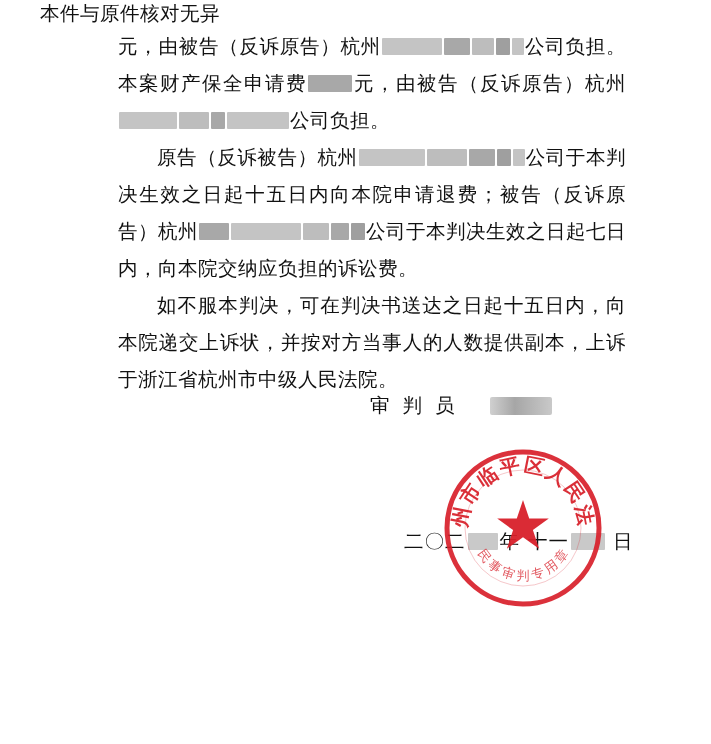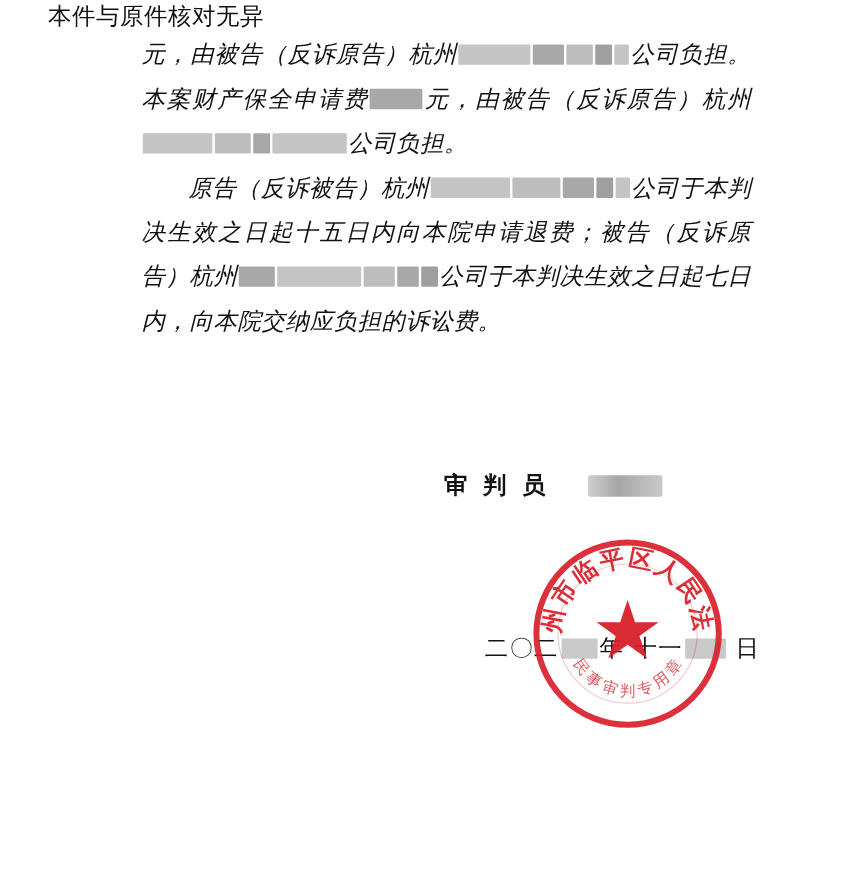--- a/index.html
+++ b/index.html
@@ -27,21 +27,20 @@
     top: 28px;
     width: 508px;
   }
   .para {
     font-size: 19.5px;
     line-height: 37px;
     letter-spacing: 0.5px;
     text-align: justify;
     margin: 0 0 0 0;
     word-break: break-all;
-    font-style: italic;
   }
   .para.indent {
     text-indent: 39px;
   }
   
   .redact {
     display: inline-block;
     vertical-align: -2px;
     height: 17px;
     margin: 0 1px;
@@ -56,21 +55,21 @@
   .sign-row {
     position: absolute;
     font-size: 19.5px;
     line-height: 28px;
     letter-spacing: 0.5px;
     white-space: nowrap;
   }
   .sign-label {
     letter-spacing: 13px;
   }
-  .judge-row { left: 370px; top: 392px; font-weight: bold; }
+  .judge-row { left: 370px; top: 392px; }
   .clerk-row { left: 370px; top: 616px; }
   .date-row  { left: 404px; top: 528px; }
   .note-row  { left: 137px; top: 578px; font-size: 19.5px; letter-spacing: 0.5px; margin-left: 40px; }
 
   .sig-blur {
     display: inline-block;
     width: 62px;
     height: 18px;
     vertical-align: -3px;
     margin-left: 22px;
@@ -106,20 +105,21 @@
 <body>
 
 <div class="page">
 
   <div class="doc-body">
 
     <p class="para"><span>元，由被告（反诉原告）杭州</span><span class="redact d1" style="width:60px"></span><span class="redact d2" style="width:26px"></span><span class="redact d3" style="width:22px"></span><span class="redact d4" style="width:14px"></span><span class="redact d1" style="width:12px"></span><span>公司负担。本案财产保全申请费</span><span class="redact d2" style="width:44px"></span><span>元，由被告（反诉原告）杭州</span><span class="redact d1" style="width:58px"></span><span class="redact d3" style="width:30px"></span><span class="redact d2" style="width:14px"></span><span class="redact d1" style="width:62px"></span><span>公司负担。</span></p>
 
     <p class="para indent"><span>原告（反诉被告）杭州</span><span class="redact d1" style="width:66px"></span><span class="redact d3" style="width:40px"></span><span class="redact d2" style="width:26px"></span><span class="redact d4" style="width:14px"></span><span class="redact d1" style="width:12px"></span><span>公司于本判决生效之日起十五日内向本院申请退费；被告（反诉原告）杭州</span><span class="redact d2" style="width:30px"></span><span class="redact d1" style="width:70px"></span><span class="redact d3" style="width:26px"></span><span class="redact d2" style="width:18px"></span><span class="redact d4" style="width:14px"></span><span>公司于本判决生效之日起七日内，向本院交纳应负担的诉讼费。</span></p>
 
+    <p class="para indent">如不服本判决，可在判决书送达之日起十五日内，向本院递交上诉状，并按对方当事人的人数提供副本，上诉于浙江省杭州市中级人民法院。</p>
 
   </div>
 
   <div class="sign-row judge-row">
     <span class="sign-label">审判员</span><span class="sig-blur"></span>
   </div>
 
   <div class="sign-row date-row">
     <span class="date-text">二〇二</span><span class="date-blur" style="width:30px"></span><span class="date-text">年</span><span style="display:inline-block;width:8px"></span><span class="date-text">十一</span><span class="date-blur" style="width:34px"></span><span style="display:inline-block;width:6px"></span><span class="date-text">日</span>
   </div>

